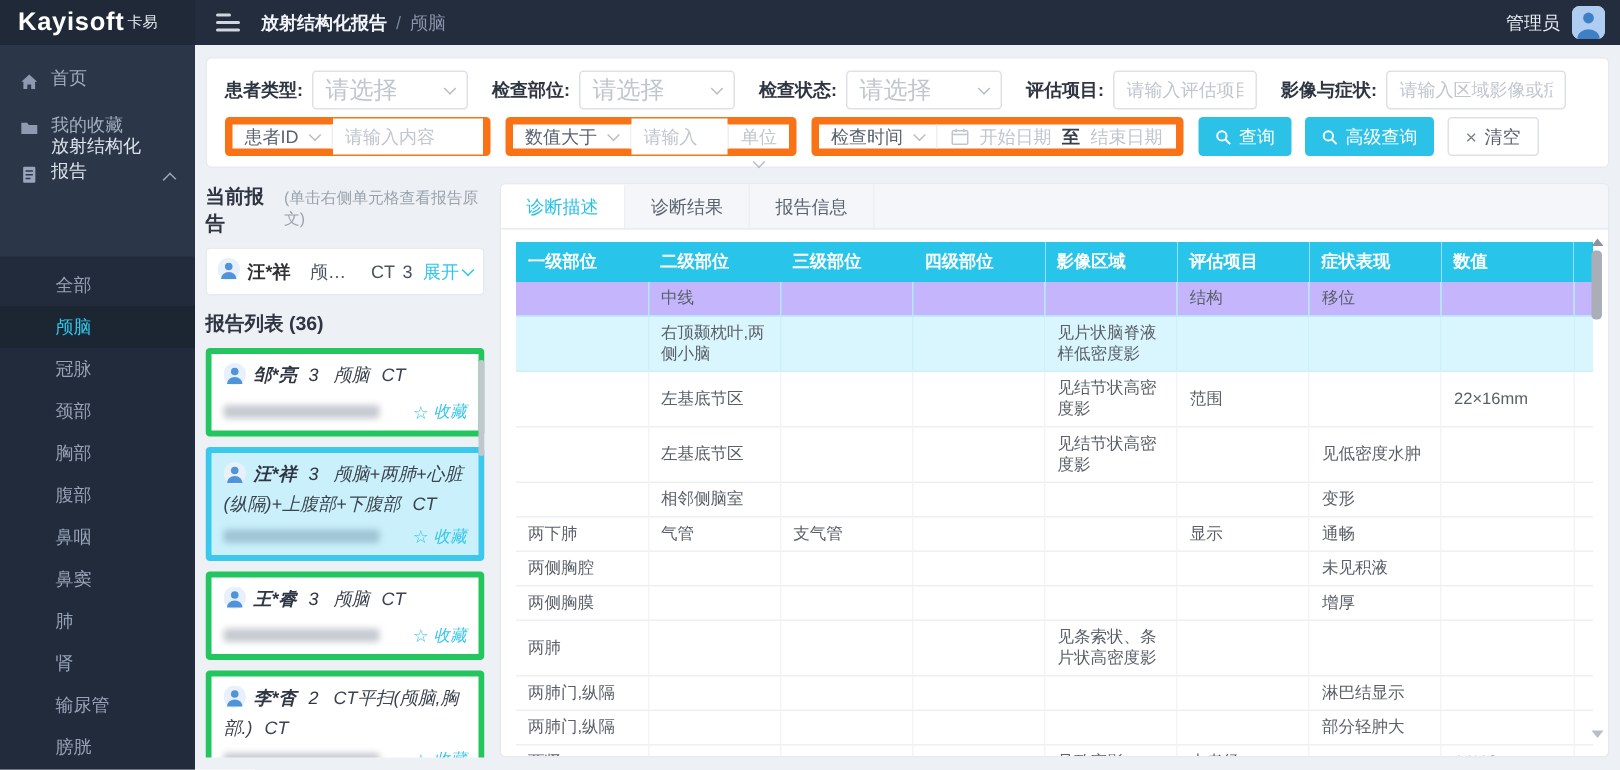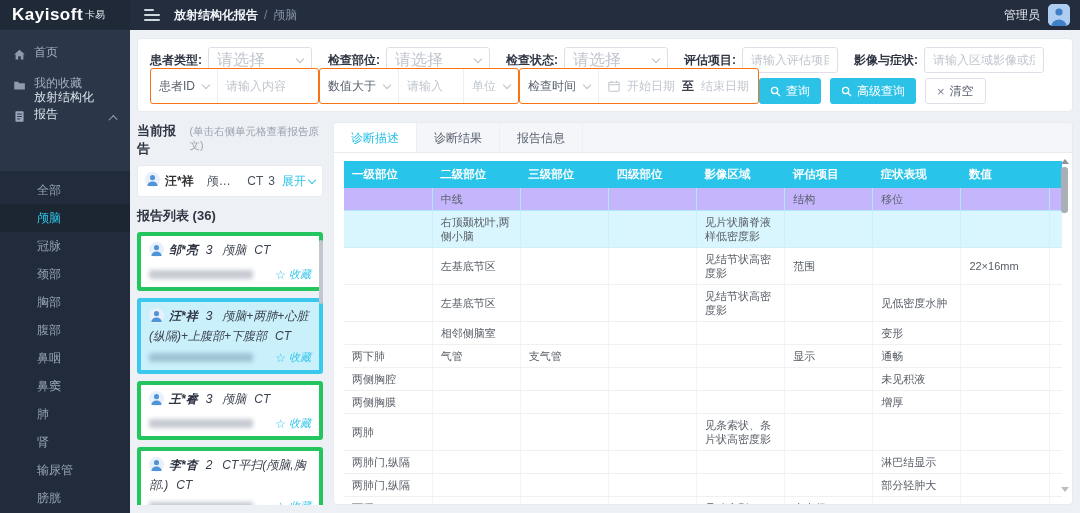--- a/index.html
+++ b/index.html
@@ -43,23 +43,23 @@
   .frow { display:flex; align-items:flex-end; height:27px; }
   .frow + .frow { margin-top:4px; }
   .fgroup { display:flex; align-items:center; margin-right:16px; }
   .flabel { font-size:12px; font-weight:bold; color:#2f3542; margin-right:6px; white-space:nowrap; }
   .fselect { width:104px; height:26px; border:1px solid #dde1e7; border-radius:3px; background:#fff; display:flex; align-items:center; justify-content:space-between; padding:0 8px; cursor:pointer; }
   .fselect .ph { font-size:16px; color:#c0c6ce; }
   .chev { width:6px; height:6px; border-right:1.3px solid #b8bec8; border-bottom:1.3px solid #b8bec8; transform:rotate(45deg); margin-top:-3px; flex-shrink:0; }
   input.finput { height:26px; border:1px solid #dde1e7; border-radius:3px; padding:0 8px; font-size:12px; width:96px; color:#303133; outline:none; font-family:inherit; }
   input.finput.wide { width:120px; }
   input.finput::placeholder { color:#c0c6ce; }
-  .cgroup { display:flex; align-items:center; height:36px; border:1px solid #f97316; border-radius:3px; background:#fff; }
+  .cgroup { display:flex; align-items:center; height:26px; border:5px solid #f97316; border-radius:3px; background:#fff; margin-right:10px; }
   .cselect { display:flex; align-items:center; gap:8px; padding:0 8px; height:100%; font-size:12px; color:#5a6270; cursor:pointer; border-right:1px solid #edf0f3; white-space:nowrap; }
-  .cselect.noborder { border-right:none; }
+  .cselect.noborder { border-right:none;flex-direction:column; }
   .cinput { border:none; height:24px; padding:0 8px; font-size:12px; outline:none; font-family:inherit; }
   .cinput::placeholder { color:#c0c6ce; }
   .cinput.narrow { width:64px; }
   .cinput.mid { width:100px; }
   .daterange { display:flex; align-items:center; gap:7px; padding:0 9px; font-size:12px; color:#c0c6ce; }
   .daterange .zhi { color:#3a404b; font-weight:bold; }
   .btn { height:26px; border-radius:3px; display:flex; align-items:center; gap:5px; font-size:12px; padding:0 11px; cursor:pointer; border:none; font-family:inherit; margin-right:9px; }
   .btn.primary { background:#2cc2e8; color:#fff; }
   .btn.plain { background:#fff; border:1px solid #dde1e7; color:#5a6270; }
   .xmark { font-size:13px; line-height:1; color:#7a828e; }

